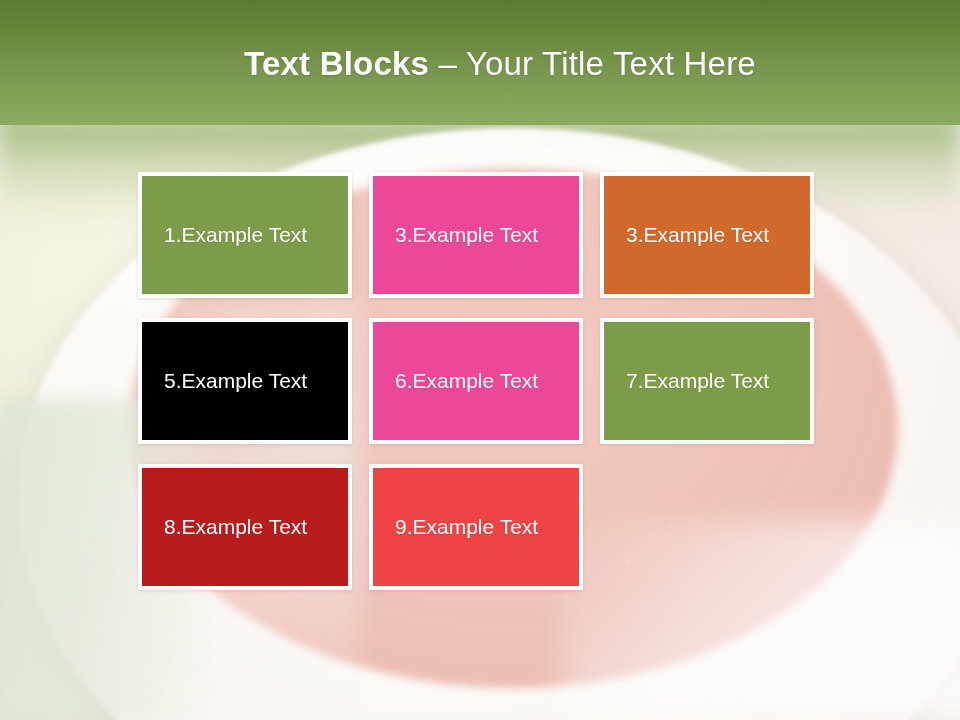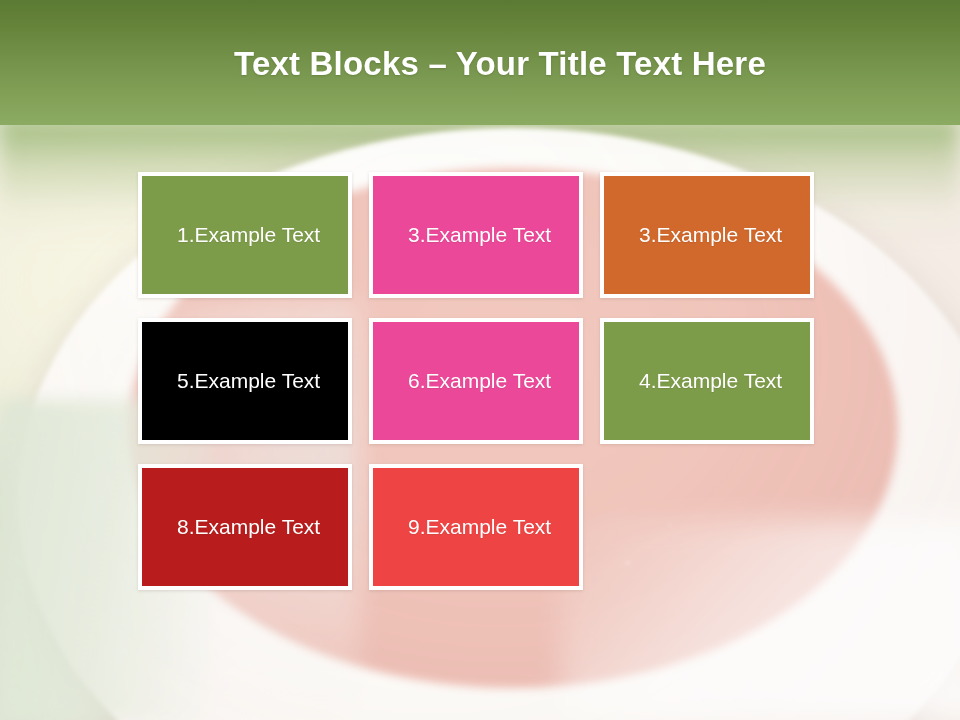--- a/index.html
+++ b/index.html
@@ -225,21 +225,21 @@
     letter-spacing: 0.2px;
     white-space: nowrap;
     text-shadow: 0 1px 2px rgba(40,60,20,0.22);
     margin-top: 4px;
   }
   .header-title .title-strong {
     font-weight: bold;
     margin-left: 40px;
   }
   .header-title .title-rest {
-    font-weight: bold;
+    font-weight: normal;
   }
 
   
   .grid {
     position: absolute;
     left: 138px;
     top: 172px;
     width: 676px;
     height: 418px;
     display: grid;
@@ -253,21 +253,21 @@
     box-sizing: border-box;
     border: 4px solid #ffffff;
     display: flex;
     align-items: center;
     box-shadow: 0 1px 3px rgba(90,70,60,0.18);
   }
   .block-label {
     color: #ffffff;
     font-size: 21px;
     line-height: 1.2;
-    padding-left: 35px;
+    padding-left: 22px;
     white-space: nowrap;
     text-shadow: 0 1px 1px rgba(60,50,30,0.12);
   }
 </style>
 </head>
 <body>
 
 <div id="slide">
 
   <div class="bg-photo">
@@ -309,21 +309,21 @@
 
     <div class="block" style="background-color: #000000;">
       <span class="block-label">5.Example Text</span>
     </div>
 
     <div class="block" style="background-color: #ec4899;">
       <span class="block-label">6.Example Text</span>
     </div>
 
     <div class="block" style="background-color: rgb(125, 156, 73);">
-      <span class="block-label">4.Example Text</span>
+      <span class="block-label">7.Example Text</span>
     </div>
 
     <div class="block" style="background-color: #b91c1c;">
       <span class="block-label">8.Example Text</span>
     </div>
 
     <div class="block" style="background-color: #ef4444;">
       <span class="block-label">9.Example Text</span>
     </div>
 

